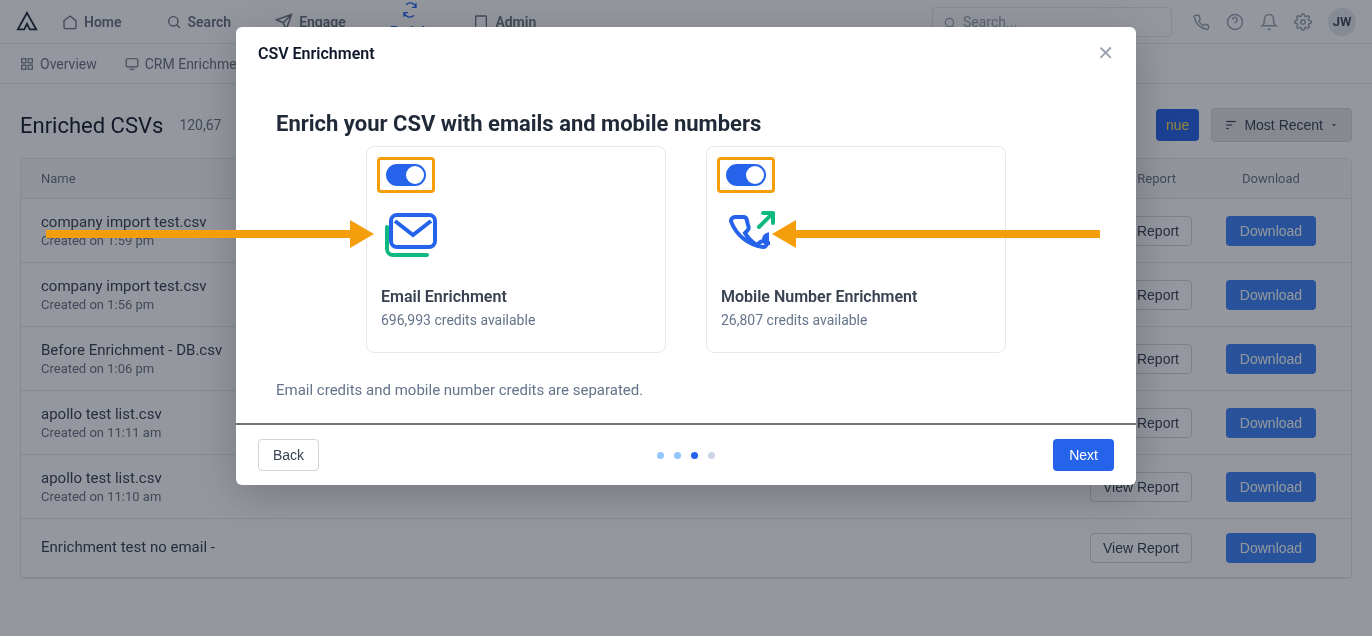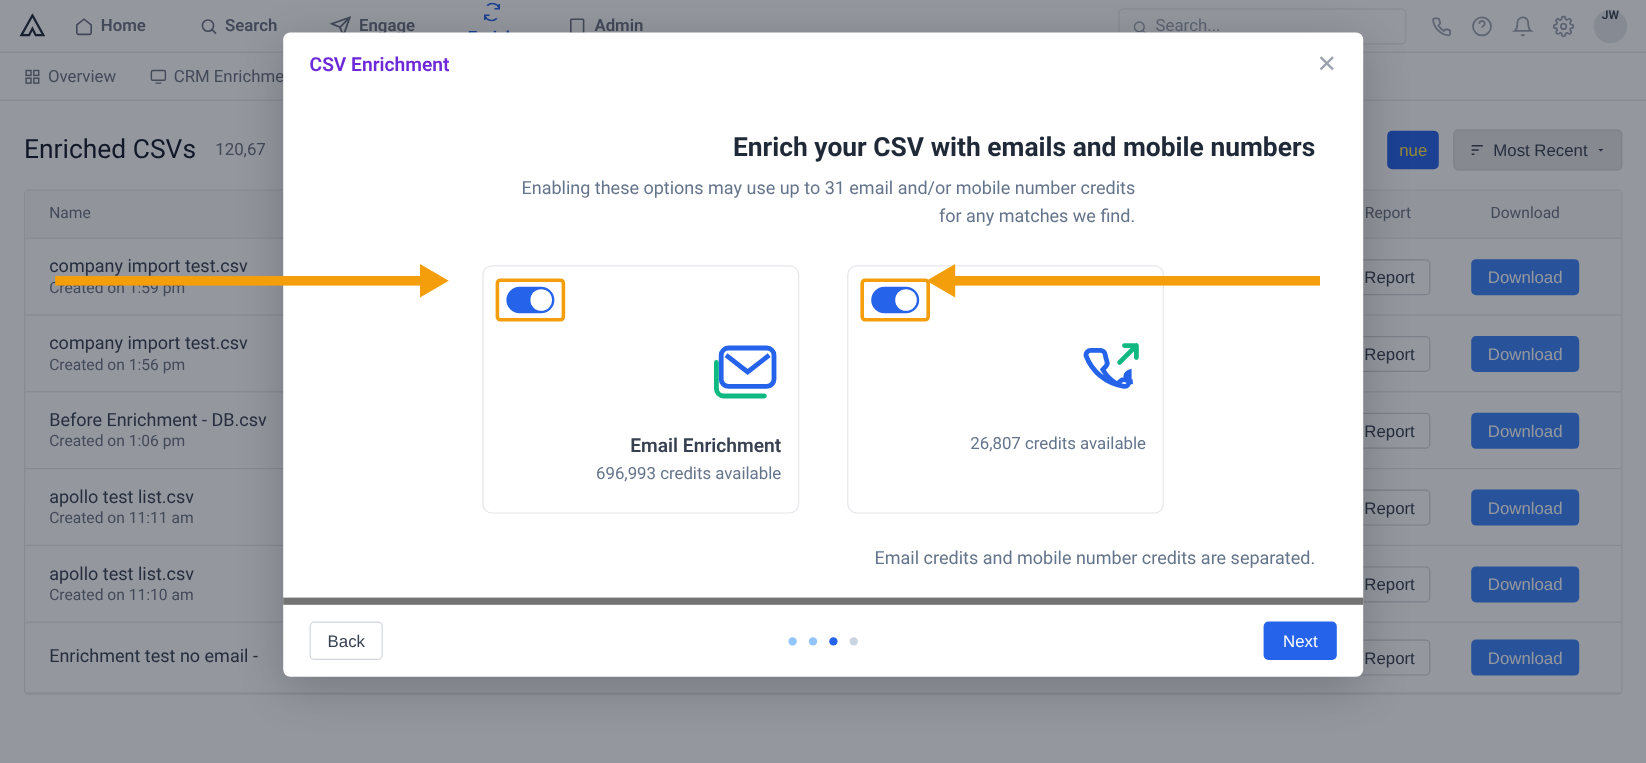--- a/index.html
+++ b/index.html
@@ -7,21 +7,21 @@
 
 
 .topnav { height: 44px; display: flex; align-items: center; padding: 0 16px; border-bottom: 1px solid #e5e7eb; gap: 8px; }
 .logo { width: 22px; height: 22px; margin-right: 12px; }
 .nav-items { display: flex; gap: 36px; align-items: center; flex: 1; }
 .nav-item { display: flex; align-items: center; gap: 6px; color: #6b7280; font-weight: 600; font-size: 14px; cursor: pointer; padding: 10px 4px; }
 .nav-item.active { color: #2563eb; border-bottom: 2px solid #2563eb; margin-bottom: -1px; flex-direction: column; }
 .search-box { display: flex; align-items: flex-end; gap: 6px; background: #fff; border: 1px solid #e5e7eb; border-radius: 4px; padding: 6px 10px; width: 240px; color: #9ca3af; font-size: 14px; }
 .top-icons { display: flex; gap: 16px; align-items: center; margin-left: 12px; }
 .top-icon { color: #9ca3af; cursor: pointer; }
-.avatar { width: 28px; height: 28px; border-radius: 50%; background: #e5e7eb; color: #374151; font-size: 10px; font-weight: 600; display: flex; align-items: flex-start; justify-content: center; }
+.avatar { width: 28px; height: 28px; border-radius: 50%; background: #e5e7eb; color: #374151; font-size: 13px; font-weight: 600; display: flex; align-items: center; justify-content: center; }
 
 
 .subnav { height: 40px; display: flex; align-items: center; padding: 0 20px; gap: 28px; border-bottom: 1px solid #e5e7eb; }
 .subnav-item { display: flex; align-items: center; gap: 6px; color: #6b7280; font-size: 14px; cursor: pointer; }
 
 
 .page { padding: 24px 20px; }
 .page-header { display: flex; align-items: center; gap: 16px; margin-bottom: 16px; }
 .page-title { font-size: 22px; font-weight: 400; color: #111827; }
 .page-count { color: #6b7280; font-size: 14px; }
@@ -38,35 +38,35 @@
 .row-name-block { flex: 1; }
 .row-title { color: #374151; font-size: 15px; margin-bottom: 2px; }
 .row-sub { color: #6b7280; font-size: 13px; }
 .view-report-btn { background: #fff; border: 1px solid #d1d5db; padding: 6px 12px; border-radius: 4px; font-size: 14px; color: #374151; }
 .download-btn { background: #3b82f6; color: #fff; border: none; padding: 7px 14px; border-radius: 4px; font-size: 14px; }
 
 
 .overlay { position: absolute; inset: 0; background: rgba(17,24,39,0.45); }
 .modal { position: absolute; top: 27px; left: 236px; width: 900px; background: #fff; border-radius: 6px; box-shadow: 0 10px 40px rgba(0,0,0,0.2); }
 .modal-head { display: flex; align-items: center; padding: 14px 22px; }
-.modal-title { font-size: 16px; font-weight: 600; color: #6d28d9; }
+.modal-title { font-size: 16px; font-weight: 600; color: #0f172a; }
 .modal-close { margin-left: auto; color: #9ca3af; cursor: pointer; font-size: 20px; }
-.modal-body { padding: 32px 40px 24px; text-align: right; }
+.modal-body { padding: 32px 40px 24px; text-align: left; }
 .modal-h { font-size: 22px; font-weight: 700; color: #1f2937; margin-bottom: 10px; }
 .modal-sub { color: #64748b; font-size: 15px; max-width: 520px; margin: 0 auto 30px; line-height: 1.5; }
 .cards { display: flex; gap: 40px; justify-content: center; margin-bottom: 28px; }
-.card { width: 264px; border: 1px solid #e5e7eb; border-radius: 8px; padding: 14px; position: relative; }
+.card { width: 300px; border: 1px solid #e5e7eb; border-radius: 8px; padding: 14px; position: relative; }
 .toggle-wrap { position: absolute; top: 10px; left: 10px; border: 3px solid #f59e0b; border-radius: 4px; padding: 4px 6px; }
 .toggle { width: 40px; height: 22px; background: #2563eb; border-radius: 11px; position: relative; }
 .toggle::after { content: ''; position: absolute; right: 2px; top: 2px; width: 18px; height: 18px; background: #fff; border-radius: 50%; }
 .card-icon { margin: 48px auto 20px; }
 .card-title { font-size: 16px; font-weight: 600; color: #374151; margin-bottom: 6px; }
 .card-sub { color: #64748b; font-size: 14px; margin-bottom: 10px; }
 .modal-note { color: #64748b; font-size: 15px; }
-.modal-foot { display: flex; align-items: center; padding: 14px 22px; border-top: 6px solid #737373; }
+.modal-foot { display: flex; align-items: center; padding: 14px 22px; border-top: 2px solid #737373; }
 .back-btn { background: #fff; border: 1px solid #d1d5db; padding: 7px 14px; border-radius: 4px; font-size: 14px; color: #374151; cursor: pointer; }
 .dots { margin: 0 auto; display: flex; gap: 10px; }
 .dot { width: 7px; height: 7px; border-radius: 50%; background: #93c5fd; }
 .dot.active { background: #2563eb; }
 .dot.last { background: #cbd5e1; }
 .next-btn { background: #2563eb; color: #fff; border: none; padding: 8px 16px; border-radius: 4px; font-size: 14px; cursor: pointer; }
 .arrow-line { position: absolute; height: 8px; background: #f59e0b; }
 .arrow-head { position: absolute; width: 0; height: 0; border-top: 14px solid transparent; border-bottom: 14px solid transparent; }
 .arrow-head.right { border-left: 24px solid #f59e0b; }
 .arrow-head.left { border-right: 24px solid #f59e0b; }
@@ -241,21 +241,20 @@
 
 <div class="overlay"></div>
 
 <div class="modal">
   <div class="modal-head">
     <span class="modal-title">CSV Enrichment</span>
     <span class="modal-close">✕</span>
   </div>
   <div class="modal-body">
     <div class="modal-h">Enrich your CSV with emails and mobile numbers</div>
-    <div class="modal-sub">Enabling these options may use up to 31 email and/or mobile number credits for any matches we find.</div>
     <div class="cards">
       <div class="card">
         <div class="toggle-wrap">
             <div class="toggle"></div>
           </div>
         <svg class="card-icon" width="60" height="54" viewBox="0 0 60 54">
           <rect x="10" y="6" width="44" height="32" rx="6" fill="none" stroke="#2563eb" stroke-width="4"></rect>
           <path d="M14 12 L32 26 L50 12" fill="none" stroke="#2563eb" stroke-width="4"></path>
           <path d="M6 18 v22 a6 6 0 006 6 h34" fill="none" stroke="#10b981" stroke-width="4" stroke-linecap="round"></path>
         </svg>
@@ -263,20 +262,21 @@
         <div class="card-sub">696,993 credits available</div>
       </div>
       <div class="card">
         <div class="toggle-wrap">
             <div class="toggle"></div>
           </div>
         <svg class="card-icon" width="60" height="54" viewBox="0 0 60 54">
           <path d="M46 26v8a4 4 0 01-4.36 4A40 40 0 0110 12.36 4 4 0 0114 8h8a4 4 0 014 3.44c.26 1.92.74 3.8 1.4 5.62a4 4 0 01-.9 4.22L24 24a32 32 0 0012 12l2.72-2.5a4 4 0 014.22-.9c1.82.66 3.7 1.14 5.62 1.4A4 4 0 0146 26z" fill="none" stroke="#2563eb" stroke-width="4"></path>
           <path d="M38 18 L52 4 M52 4 h-10 M52 4 v10" fill="none" stroke="#10b981" stroke-width="4" stroke-linecap="round"></path>
         </svg>
+        <div class="card-title">Mobile Number Enrichment</div>
         <div class="card-sub">26,807 credits available</div>
       </div>
     </div>
     <div class="modal-note">Email credits and mobile number credits are separated.</div>
   </div>
   <div class="modal-foot">
     <button class="back-btn">Back</button>
     <div class="dots">
       <div class="dot"></div>
       <div class="dot"></div>

